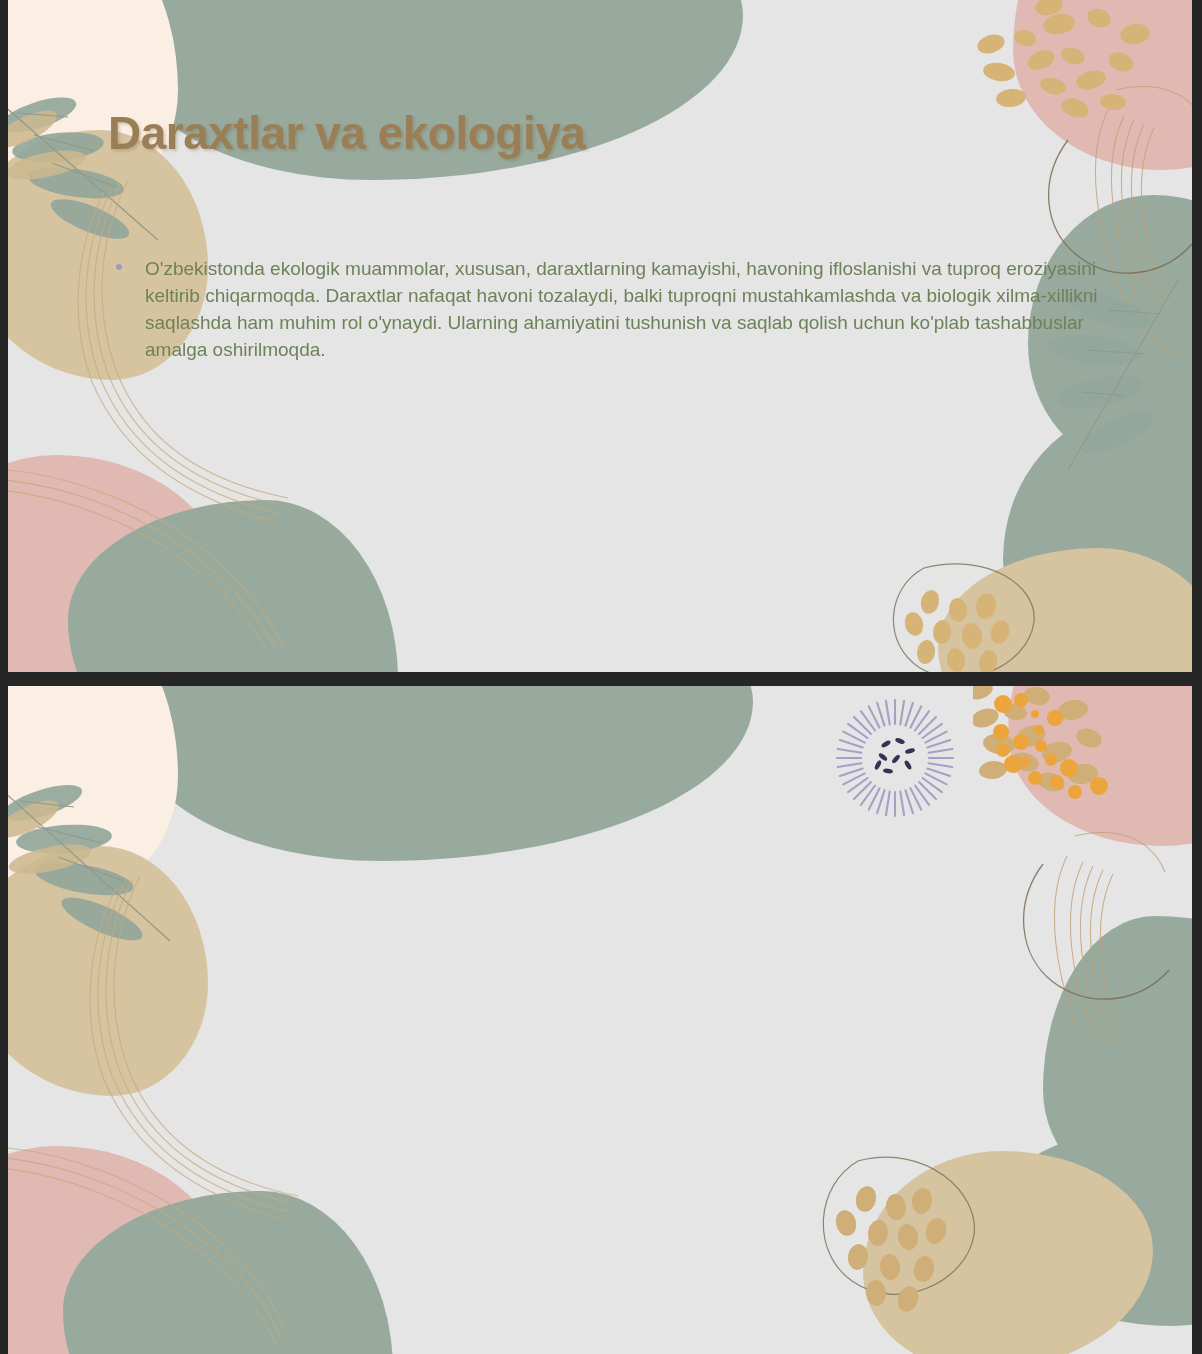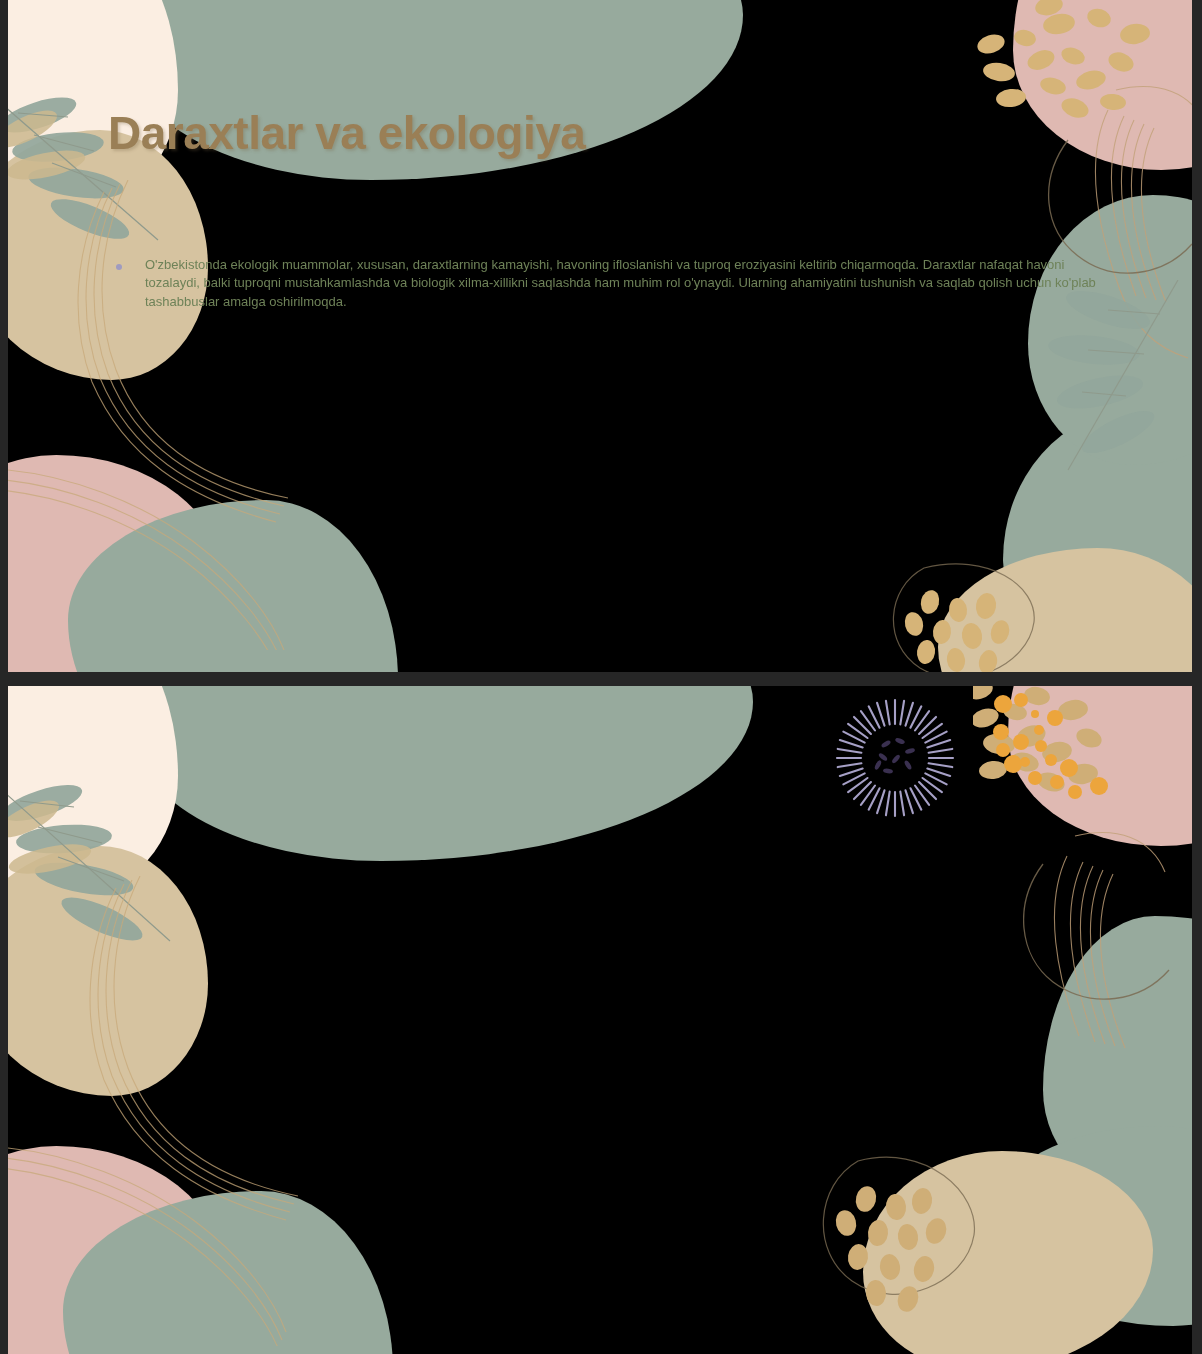--- a/index.html
+++ b/index.html
@@ -13,21 +13,21 @@
   .deck {
     position: relative;
     width: 1202px;
     height: 1354px;
     background: #262626;
   }
 
   
   .slide {
     position: absolute;
-    background: #000000;
+    background: #e5e5e5;
     overflow: hidden;
   }
   #slide-1 { left: 8px;  top: 0px;   width: 1184px; height: 672px; }
   #slide-2 { left: 8px;  top: 686px; width: 1184px; height: 668px; }
 
   
   .blob { position: absolute; pointer-events: none; }
   .sage  { background: #97aa9d; }
   .pink  { background: #dfb9b2; }
   .tan   { background: #d6c3a0; }
@@ -53,21 +53,21 @@
     letter-spacing: -0.5px;
     text-shadow: 2px 2px 3px rgba(120,100,70,0.28);
     z-index: 6;
   }
   #title-1 { left: 100px; top: 108px; font-size: 46px; line-height: 1.1; }
 
   
   .body-text {
     position: absolute;
     color: #6e8258;
-    font-size: 13px;
+    font-size: 19px;
     line-height: 1.42;
     z-index: 6;
   }
   #body-1 { left: 137px; top: 256px; width: 968px; }
 
   .bullet-dot {
     position: absolute;
     left: 108px; top: 264px;
     width: 6px; height: 6px;
     border-radius: 50%;

